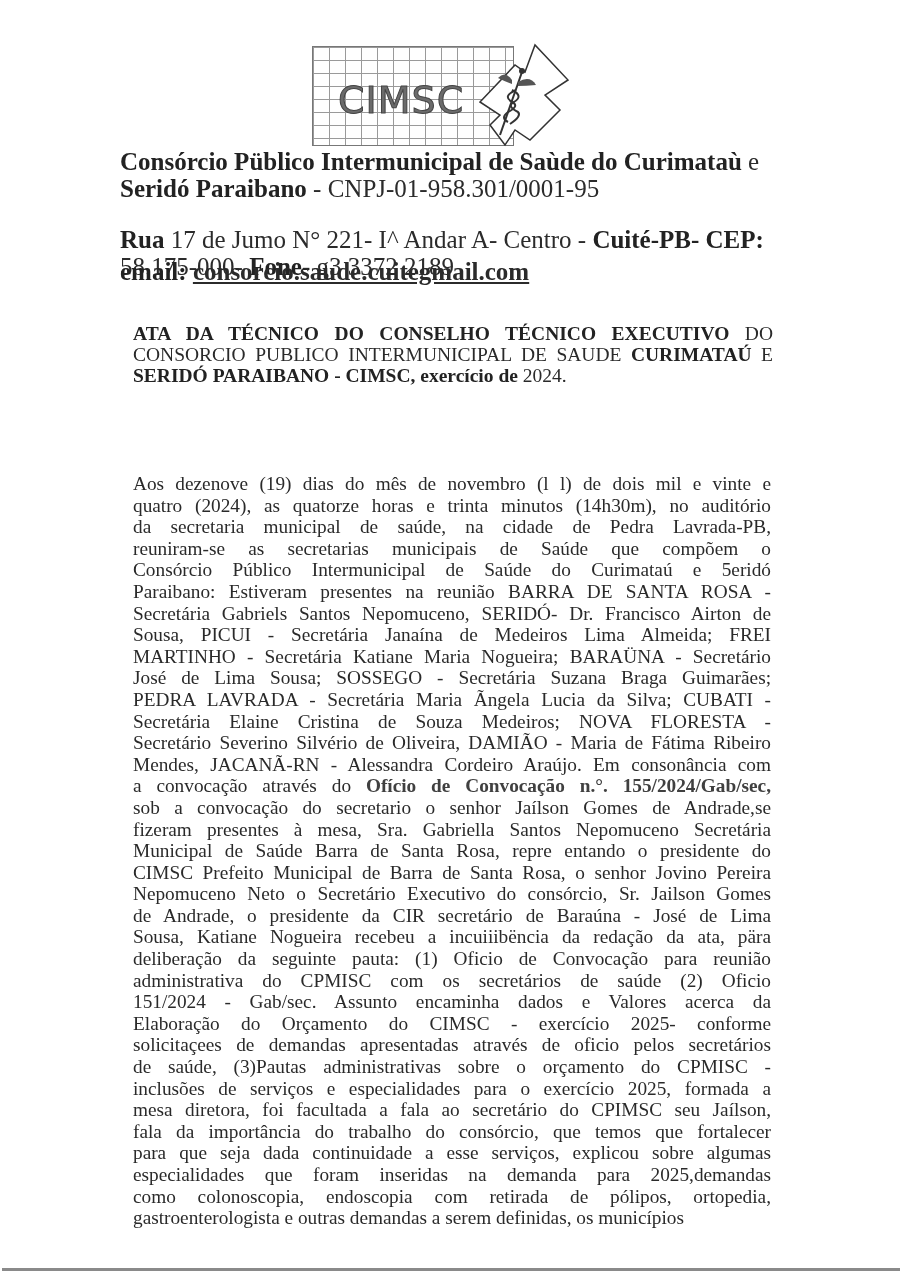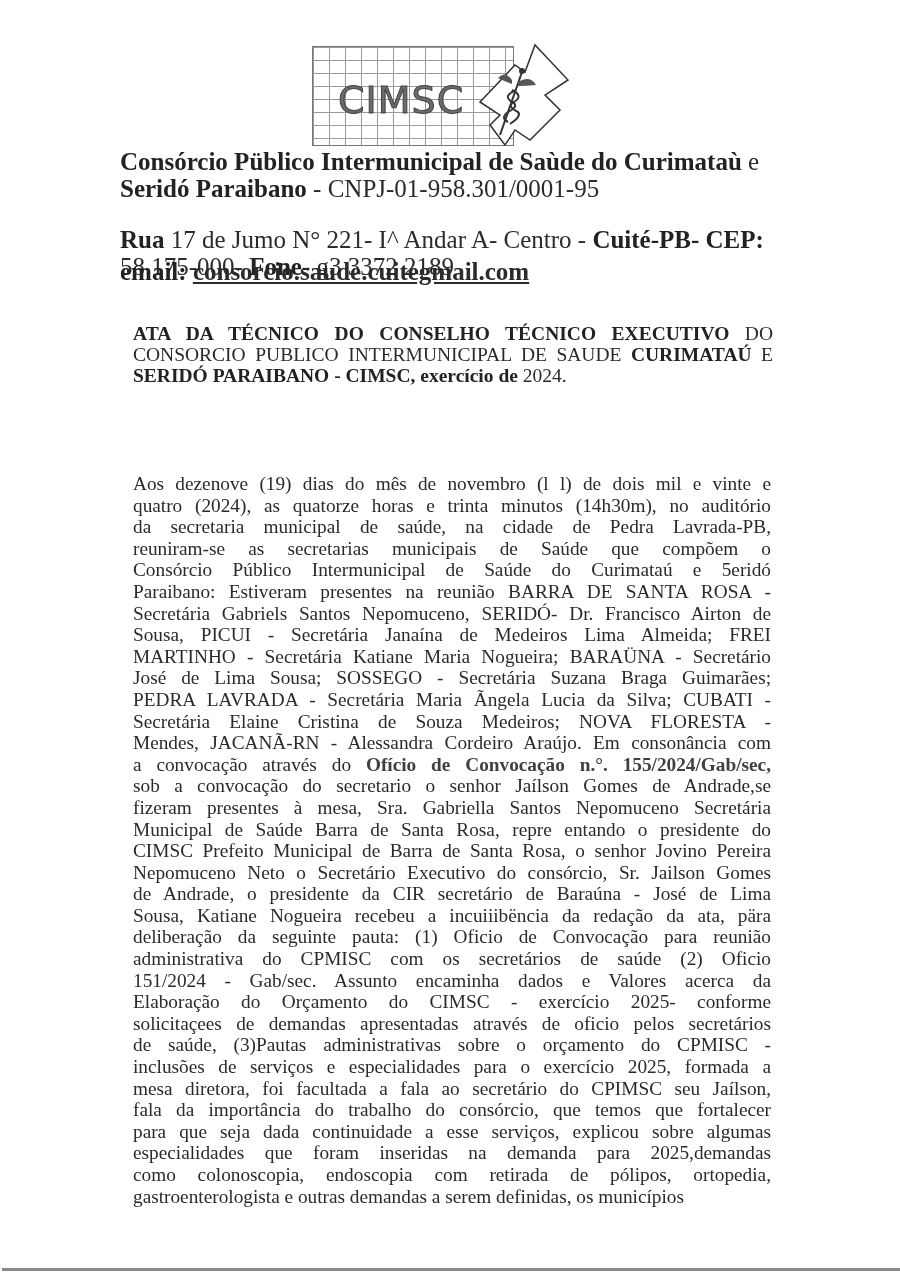--- a/index.html
+++ b/index.html
@@ -85,20 +85,21 @@
     <span class="ln">da secretaria municipal de saúde, na cidade de Pedra Lavrada-PB,</span>
     <span class="ln">reuniram-se as secretarias municipais de Saúde que compõem o</span>
     <span class="ln">Consórcio Público Intermunicipal de Saúde do Curimataú e 5eridó</span>
     <span class="ln">Paraibano: Estiveram presentes na reunião BARRA DE SANTA ROSA -</span>
     <span class="ln">Secretária Gabriels Santos Nepomuceno, SERIDÓ- Dr. Francisco Airton de</span>
     <span class="ln">Sousa, PICUI - Secretária Janaína de Medeiros Lima Almeida; FREI</span>
     <span class="ln">MARTINHO - Secretária Katiane Maria Nogueira; BARAÜNA - Secretário</span>
     <span class="ln">José de Lima Sousa; SOSSEGO - Secretária Suzana Braga Guimarães;</span>
     <span class="ln">PEDRA LAVRADA - Secretária Maria Ãngela Lucia da Silva; CUBATI -</span>
     <span class="ln">Secretária Elaine Cristina de Souza Medeiros; NOVA FLORESTA -</span>
+    <span class="ln">Secretário Severino Silvério de Oliveira, DAMIÃO - Maria de Fátima Ribeiro</span>
     <span class="ln">Mendes, JACANÃ-RN - Alessandra Cordeiro Araújo. Em consonância com</span>
     <span class="ln"><span>a convocação através do </span><b>Ofício de Convocação n.°. 155/2024/Gab/sec,</b></span>
     <span class="ln">sob a convocação do secretario o senhor Jaílson Gomes de Andrade,se</span>
     <span class="ln">fizeram presentes à mesa, Sra. Gabriella Santos Nepomuceno Secretária</span>
     <span class="ln">Municipal de Saúde Barra de Santa Rosa, repre entando o presidente do</span>
     <span class="ln">CIMSC Prefeito Municipal de Barra de Santa Rosa, o senhor Jovino Pereira</span>
     <span class="ln">Nepomuceno Neto o Secretário Executivo do consórcio, Sr. Jailson Gomes</span>
     <span class="ln">de Andrade, o presidente da CIR secretário de Baraúna - José de Lima</span>
     <span class="ln">Sousa, Katiane Nogueira recebeu a incuiiibëncia da redação da ata, pära</span>
     <span class="ln">deliberação da seguinte pauta: (1) Oficio de Convocação para reunião</span>

